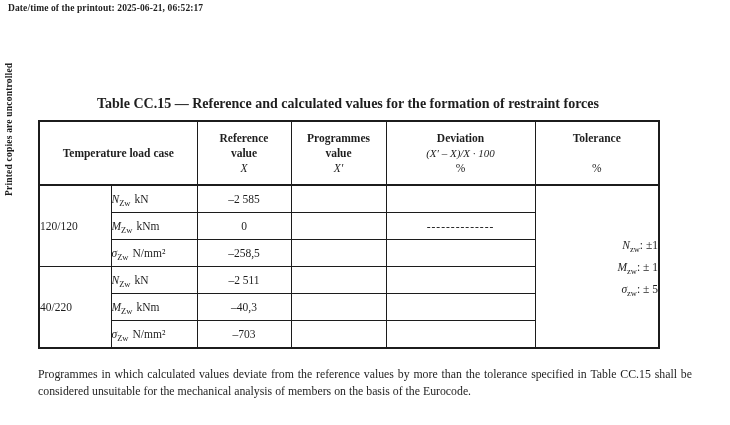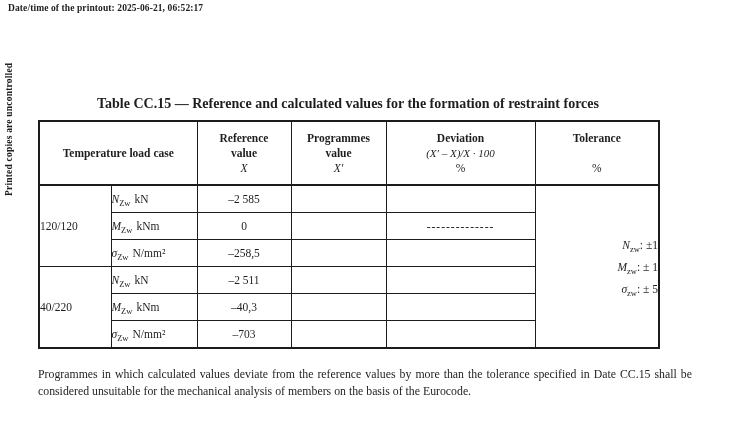--- a/index.html
+++ b/index.html
@@ -186,15 +186,15 @@
     </tr>
     <tr>
       <td class="label-cell"><i>σ</i><sub>Zw</sub><span class="unit">N/mm²</span></td>
       <td class="val-cell">–703</td>
       <td class="val-cell"></td>
       <td class="dev-cell"></td>
     </tr>
   </tbody>
     </table>
 
-  <p class="footer-para">Programmes in which calculated values deviate from the reference values by more than the tolerance specified in Date CC.15 shall be considered unsuitable for the mechanical analysis of members on the basis of the Eurocode.</p>
+  <p class="footer-para">Programmes in which calculated values deviate from the reference values by more than the tolerance specified in Table CC.15 shall be considered unsuitable for the mechanical analysis of members on the basis of the Eurocode.</p>
 
 </div>
 
 </body></html>

